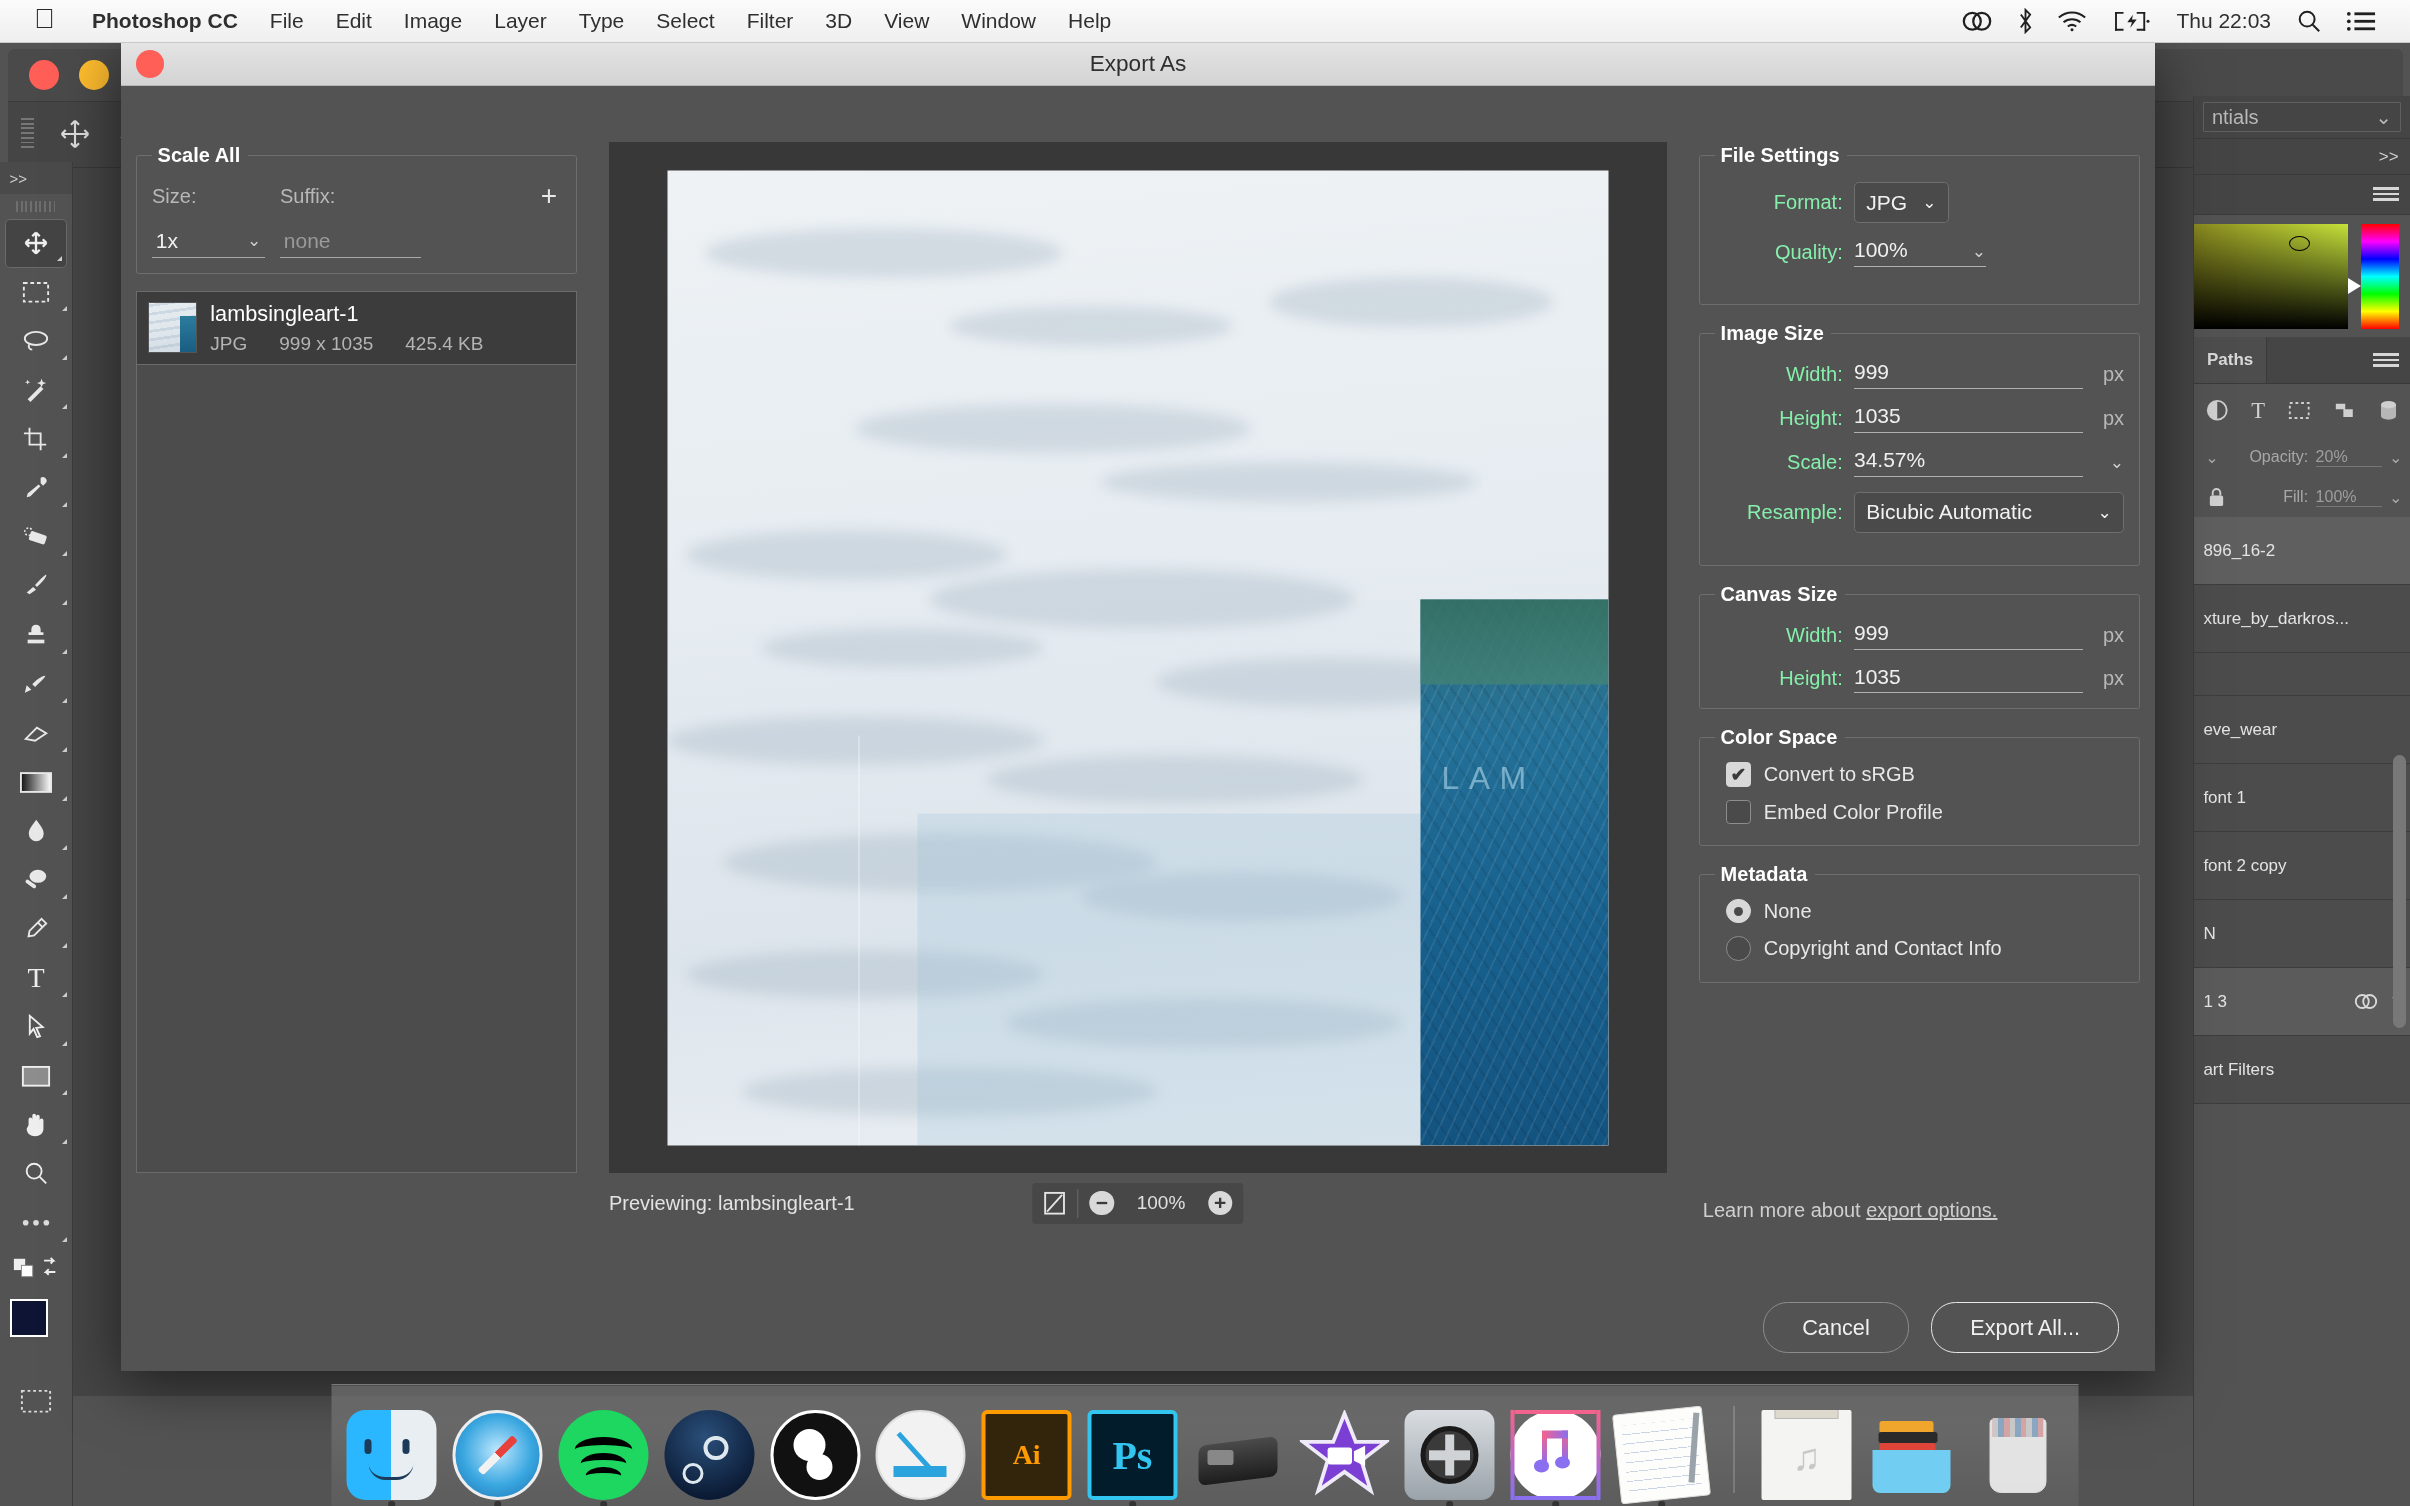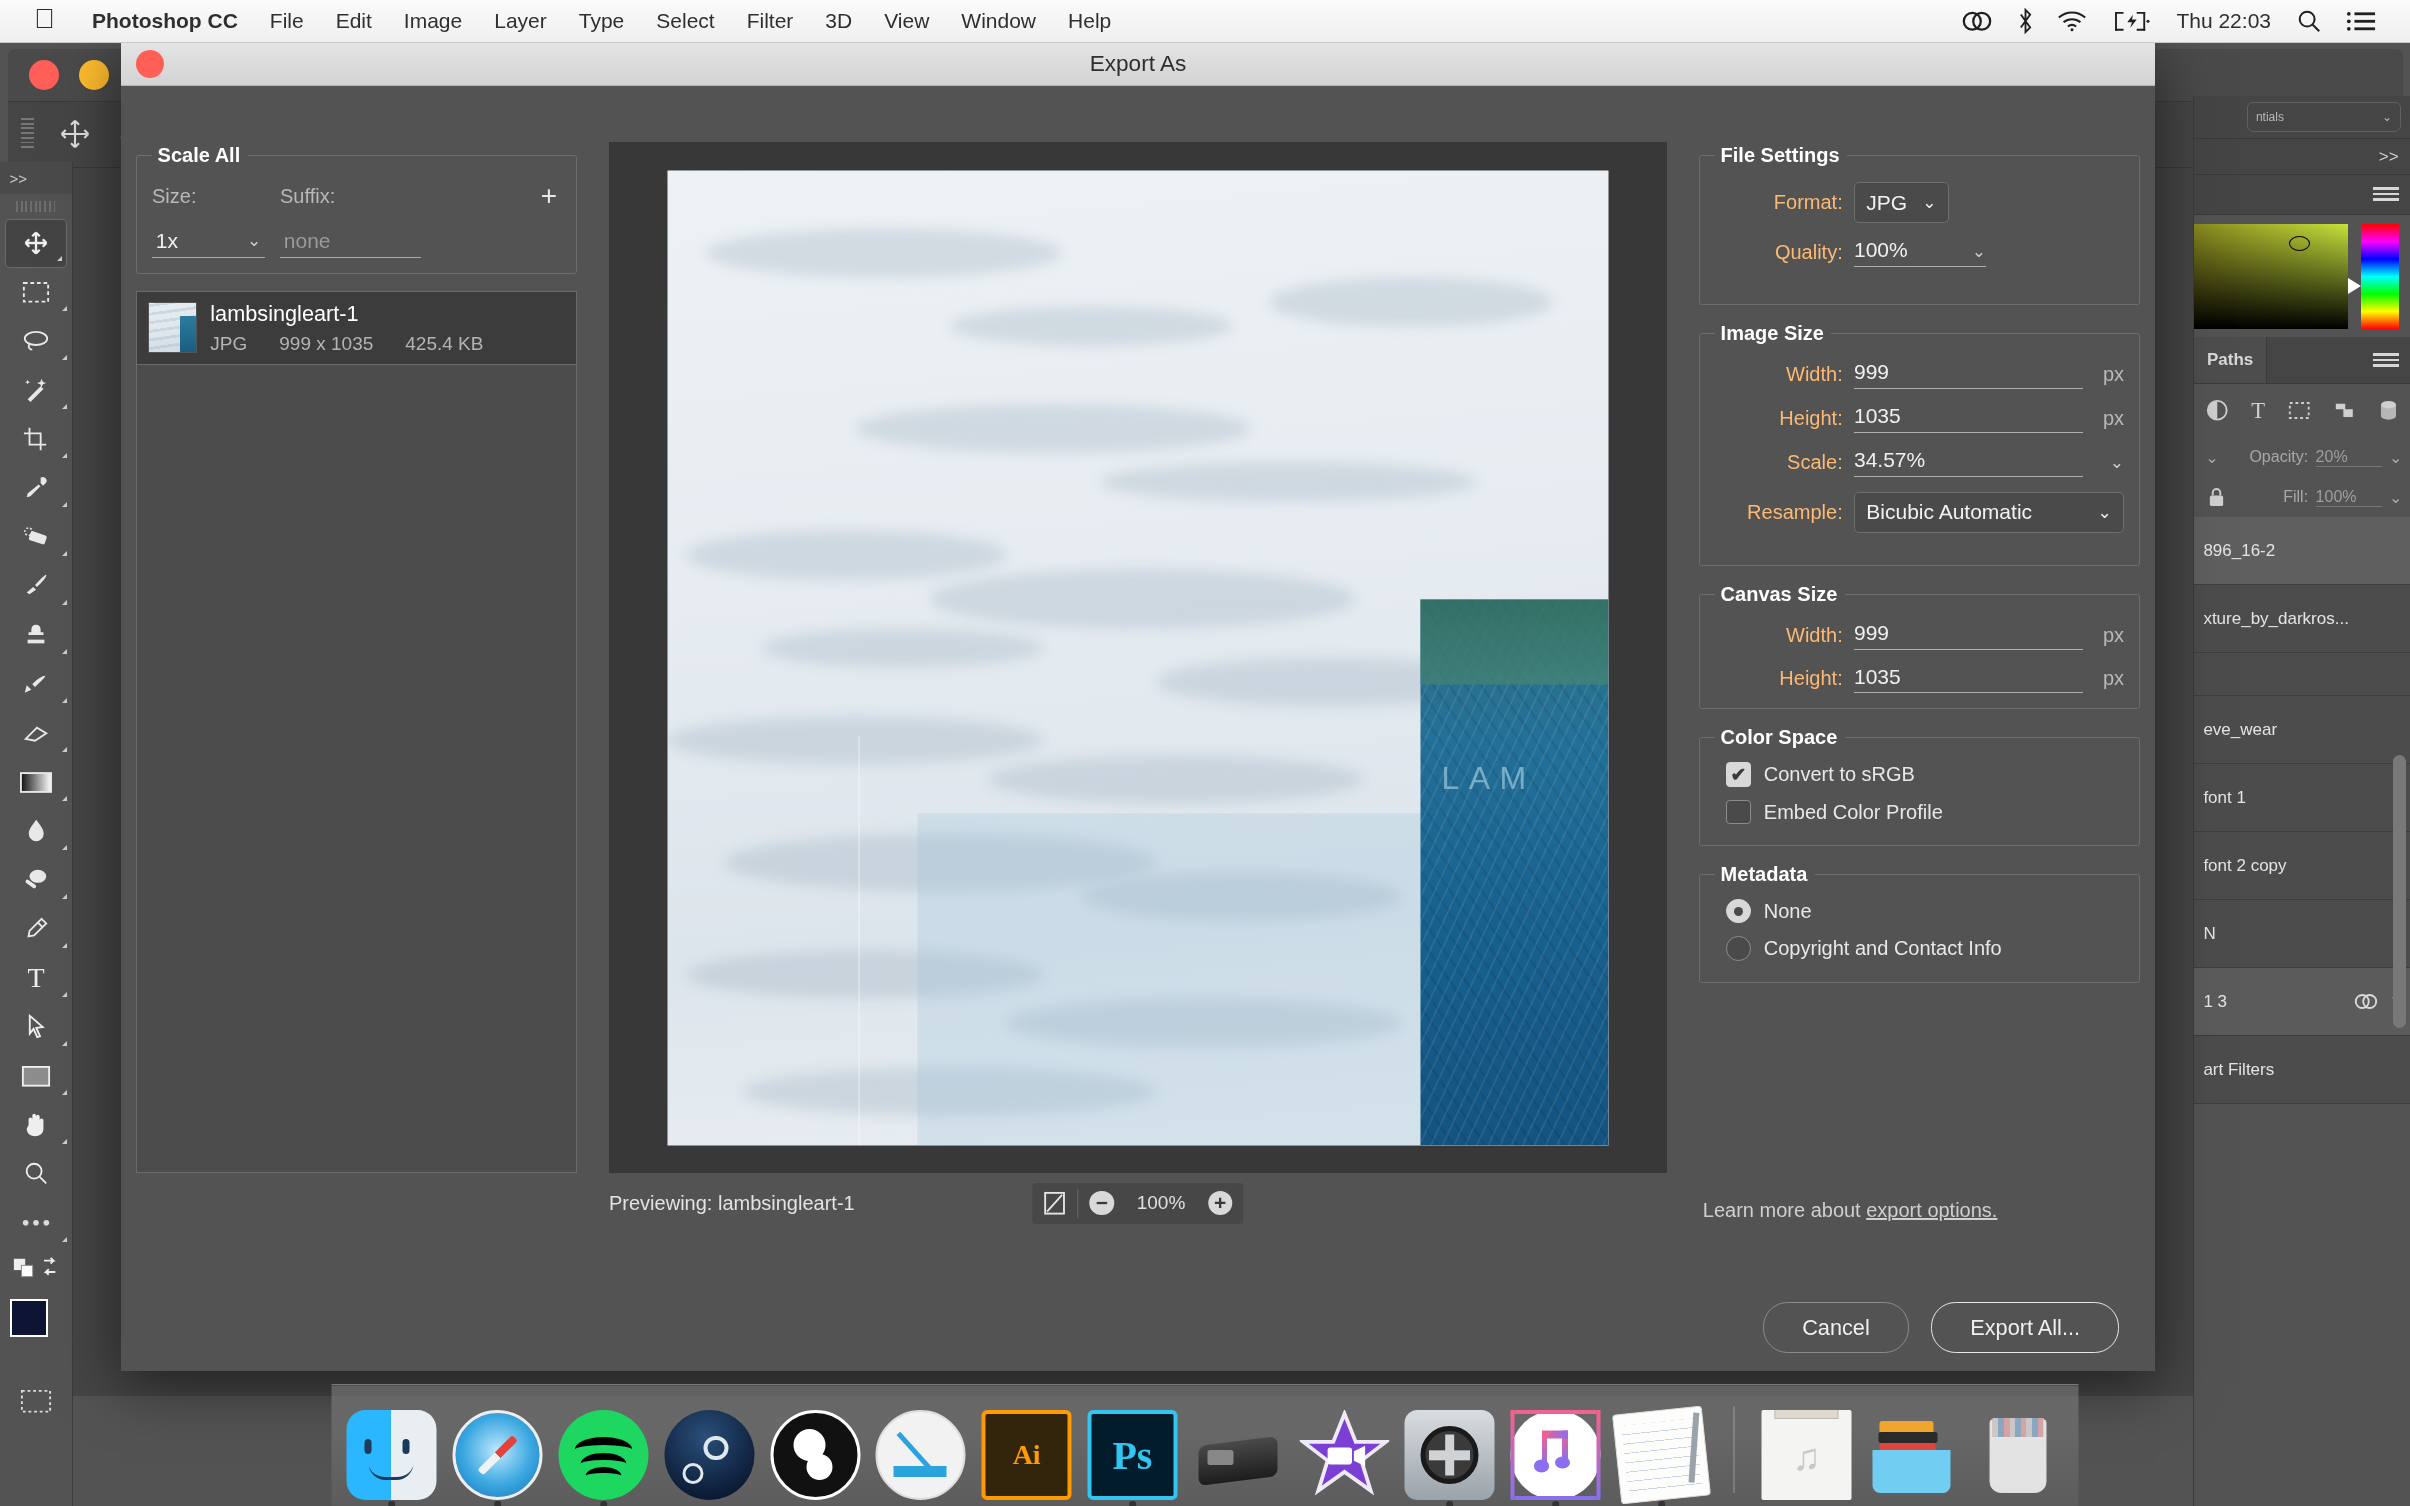--- a/index.html
+++ b/index.html
@@ -97,21 +97,21 @@
   .sw-fg { position: absolute; left: 10.4px; top: 7.5px; width: 38px; height: 38px; background: #0e1433; border: 2.8px solid #fff; }
   .sw-bg { position: absolute; left: 31px; top: 28px; width: 38px; height: 38px; background: #a4c639; border: 2.8px solid #fff; z-index: -1; }
 
   
   #ps-rightdock {
     position: absolute; right: 0; top: 53px; width: 217px; bottom: 0;
     background: #535353; border-left: 0.9px solid #3c3c3c;
   }
   .rd-row { background: #454545; border-bottom: 0.9px solid #3a3a3a; display:flex; align-items:center; }
   #rd-ess { height: 43px; padding: 0 9.4px; }
-  #rd-ess .box { flex: 1; height: 30px; border: 0.9px solid #606060; border-radius: 6px; display:flex; align-items:center; justify-content:space-between; padding: 0 7.5px; color:#b9b9b9; font-size:12px;margin-left:44px;}
+  #rd-ess .box { flex: 1; height: 30px; border: 0.9px solid #606060; border-radius: 1px; display:flex; align-items:center; justify-content:space-between; padding: 0 7.5px; color:#b9b9b9; font-size:20px;}
   #rd-arrows { height: 36px; justify-content: flex-end; padding-right: 11.3px; color: #d0d0d0; font-size: 17px; }
   #rd-menu { height: 40px; justify-content: flex-end; padding-right: 11.3px; }
   .hamb { width: 26px; height: 15px; background: repeating-linear-gradient(#d7d7d7 0 2.8px, transparent 2.8px 5.6px); }
   #rd-color { height: 122px; background: #535353; display:flex; align-items:center; padding: 7.5px 11.3px 7.5px 0; gap: 13px; }
   #colorfield { flex: 1; height: 105px; position: relative;
     background: linear-gradient(to top, #000, transparent), linear-gradient(to right, #8a8a20, #c6e23a); }
   #colorfield .ring { position: absolute; left: 62%; top: 12%; width: 21px; height: 15px; border: 1.9px solid #000; border-radius: 50%; }
   #huebar { width: 38px; height: 105px; position: relative;
     background: linear-gradient(to bottom,#ff0000,#ff00ff,#0000ff,#00ffff,#00ff00,#ffff00,#ff0000); }
   #huearrow { position: absolute; left: -13px; top: 52%; width: 0; height: 0;
@@ -212,21 +212,21 @@
   #zoom-ctl { position: absolute; left: 50%; transform: translateX(-50%);
     display: flex; align-items: center; background: #474747; border-radius: 3.8px; height: 41px; }
   #zoom-ctl .seg { display:flex; align-items:center; justify-content:center; padding: 0 11.3px; color:#e0e0e0; font-size:19px; height:100%; }
   #zoom-ctl .divider { width:0.9px; height:70%; background:#6a6a6a; }
   .circ-btn { width: 24.5px; height: 24.5px; border-radius: 50%; background: #d9d9d9; color: #3a3a3a;
     display:flex; align-items:center; justify-content:center; font-size: 21px; font-weight: bold; line-height: 0.9; }
 
   
   #dlg-right { width: 471px; background: #535353; padding: 13px 15px 0 15px; display:flex; flex-direction:column; }
   .fld-row { display: flex; align-items: center; margin-top: 15px; }
-  .fld-label { width: 139px; text-align: right; color: #fdba74; font-size: 20px; padding-right: 11.3px; }
+  .fld-label { width: 139px; text-align: right; color: #86efac; font-size: 20px; padding-right: 11.3px; }
   .combo {
     background: #4a4a4a; border: 0.9px solid #6f6f6f; border-radius: 4.7px;
     height: 41px; display: flex; align-items: center; justify-content: space-between;
     padding: 0 11.3px; color: #f2f2f2; font-size: 21px; min-width: 90px;
   }
   .under-input { flex: 1; border-bottom: 0.9px solid #b0b0b0; color: #f0f0f0; font-size: 21px; padding-bottom: 3.8px; }
   .unit { width: 41px; text-align: right; color: #b8b8b8; font-size: 20px; padding-left: 9.4px; }
   .btn-reset {
     margin-left: auto; border: 0.9px solid #6b6b6b; border-radius: 5.6px; color: #8d8d8d;
     padding: 7.5px 24.5px; font-size: 20px;

